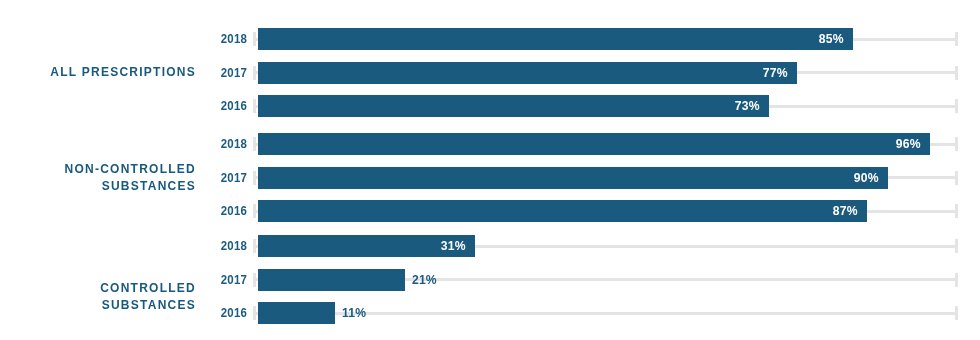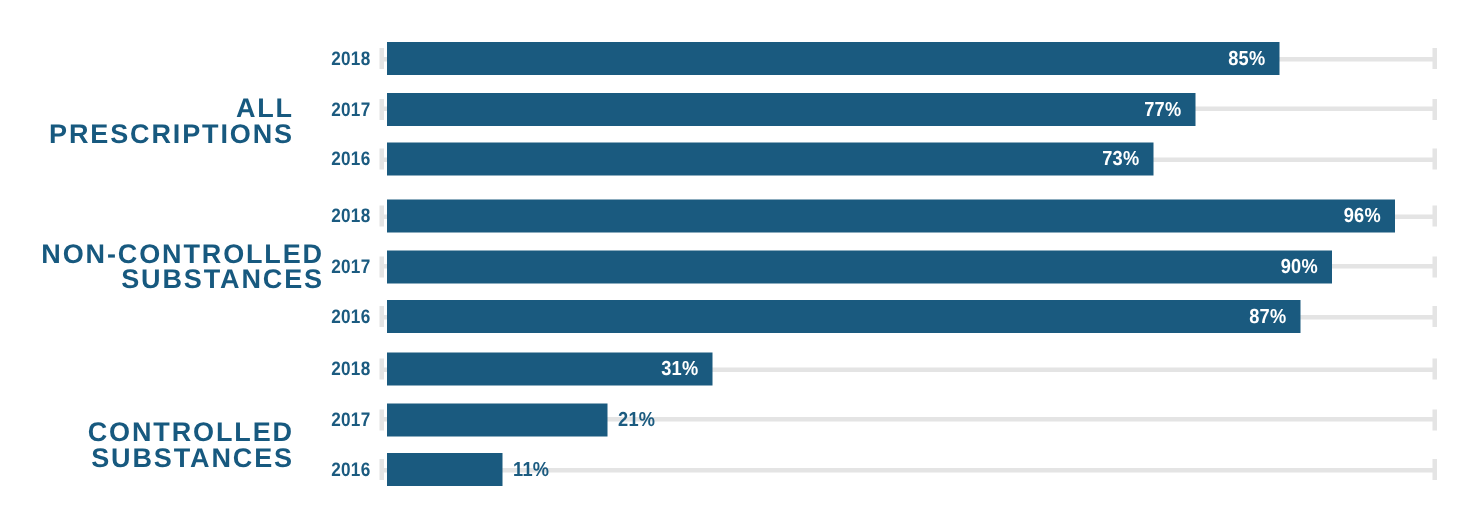--- a/index.html
+++ b/index.html
@@ -28,21 +28,21 @@
   }
 
   .group-label {
     position: absolute;
     left: 0;
     width: 196px;
     text-align: right;
     color: #17597f;
     font-family: "Liberation Sans", sans-serif;
     font-weight: bold;
-    font-size: 18px;
+    font-size: 12px;
     letter-spacing: 1.25px;
     line-height: 17px;
     text-transform: uppercase;
   }
 
   
   .row {
     position: absolute;
     left: 0;
     width: 980px;
@@ -138,21 +138,21 @@
       <div class="row" style="top: 67px;">
         <div class="year">2016</div>
         <div class="track"></div>
         <div class="track-cap left"></div>
         <div class="track-cap right"></div>
         <div class="bar" style="width: 511px; background: rgb(26, 90, 127);"></div>
         <div class="value inside" style="left: auto; right: 220px;">73%</div>
       </div>
     </div>
     <div class="group" style="top: 133px; height: 100.5px;">
-      <div class="group-label" style="top: 27.5px; margin-left: 20px;">NON-CONTROLLED<br>SUBSTANCES</div>
+      <div class="group-label" style="top: 27.5px;">NON-CONTROLLED<br>SUBSTANCES</div>
       <div class="row" style="top: 0px;">
         <div class="year">2018</div>
         <div class="track"></div>
         <div class="track-cap left"></div>
         <div class="track-cap right"></div>
         <div class="bar" style="width: 672px; background: rgb(26, 90, 127);"></div>
         <div class="value inside" style="left: auto; right: 59px;">96%</div>
       </div>
       <div class="row" style="top: 33.5px;">
         <div class="year">2017</div>

